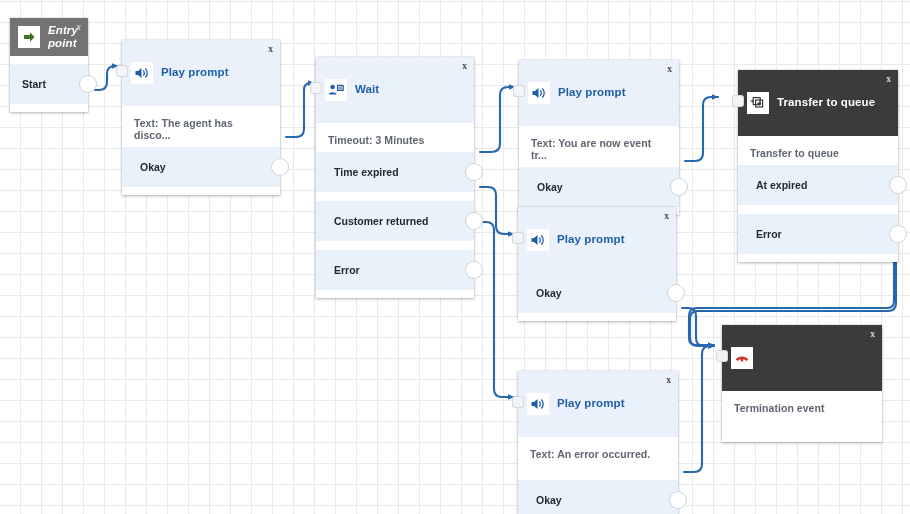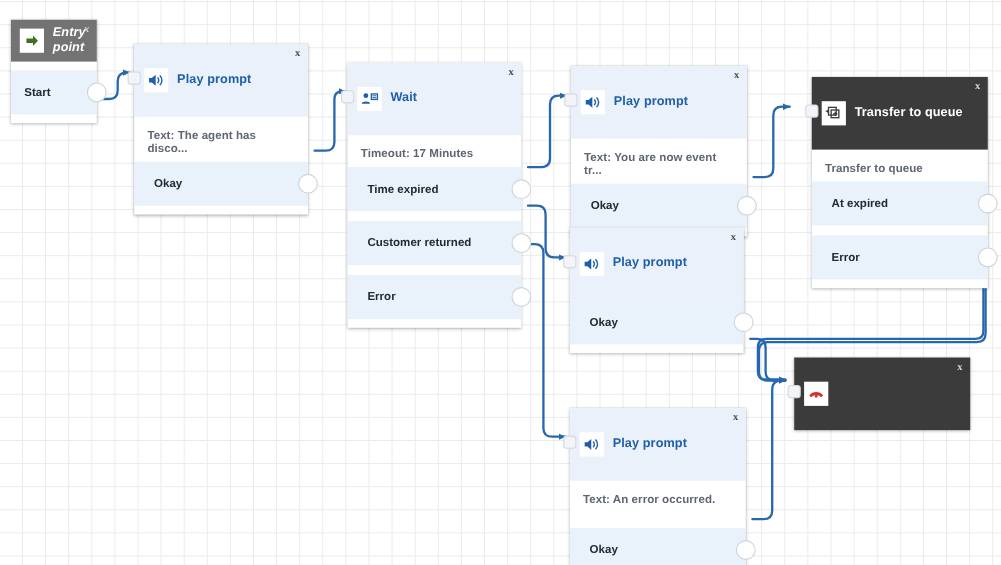--- a/index.html
+++ b/index.html
@@ -175,21 +175,21 @@
         <svg width="16" height="16" viewBox="0 0 16 16" aria-hidden="true">
           <circle cx="4.6" cy="5" r="2.2" fill="#1f5fa9"></circle>
           <path d="M0.8,12.4 C0.8,9.6 8.4,9.6 8.4,12.4 Z" fill="#1f5fa9"></path>
           <rect x="9.6" y="3.4" width="5.6" height="5" fill="none" stroke="#1f5fa9" stroke-width="1.2"></rect>
           <path d="M10.6,5.1 h3.6 M10.6,6.8 h3.6" stroke="#1f5fa9" stroke-width="0.9"></path>
         </svg>
       </span>
       <span class="node-title title-blue">Wait</span>
       <span class="close-x">x</span>
     </div>
-    <div class="node-body">Timeout: 17 Minutes</div>
+    <div class="node-body">Timeout: 3 Minutes</div>
     <div class="ports">
       <div class="port">
         <span>Time expired</span>
         <span class="dot"></span>
       </div>
       <div class="port">
         <span>Customer returned</span>
         <span class="dot"></span>
       </div>
       <div class="port">
@@ -272,20 +272,21 @@
   <div class="node" id="disconnect">
     <span class="in-dot"></span>
     <div class="node-head head-dark">
       <span class="icon-box">
         <svg width="16" height="16" viewBox="0 0 16 16" aria-hidden="true">
           <path d="M1.6,9.6 C4.6,5.4 11.4,5.4 14.4,9.6 L12.3,11.1 C11.6,10.1 10.5,9.5 9.2,9.3 L9.2,11.4 L6.8,11.4 L6.8,9.3 C5.5,9.5 4.4,10.1 3.7,11.1 Z" fill="#d0342c"></path>
         </svg>
       </span>
       <span class="close-x on-dark">x</span>
     </div>
+    <div class="node-body" style="padding-bottom:28px;">Termination event</div>
   </div>
 
   <div class="node" id="pp4">
     <span class="in-dot"></span>
     <div class="node-head head-light">
       <span class="icon-box">
         <svg width="16" height="16" viewBox="0 0 16 16" aria-hidden="true">
           <path d="M1.5,6 H4 L7.5,3 V13 L4,10 H1.5 Z" fill="#1f5fa9"></path>
           <path d="M9.2,5.4 A3.6,3.6 0 0 1 9.2,10.6" stroke="#1f5fa9" stroke-width="1.3" fill="none"></path>
           <path d="M11.3,3.6 A6,6 0 0 1 11.3,12.4" stroke="#1f5fa9" stroke-width="1.3" fill="none"></path>

